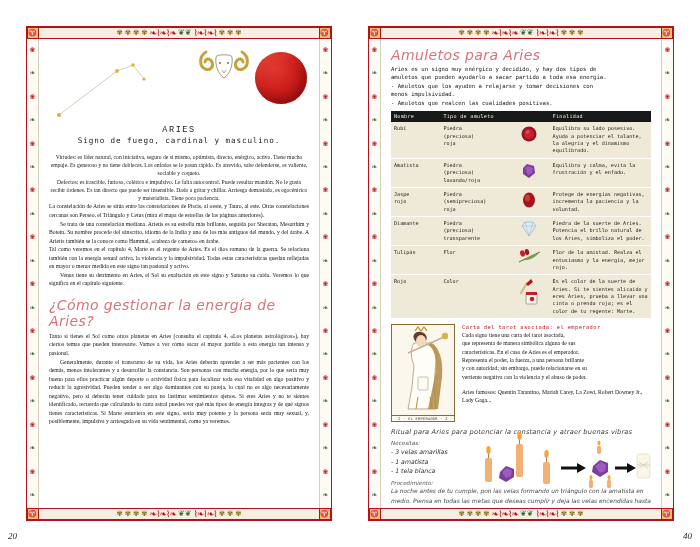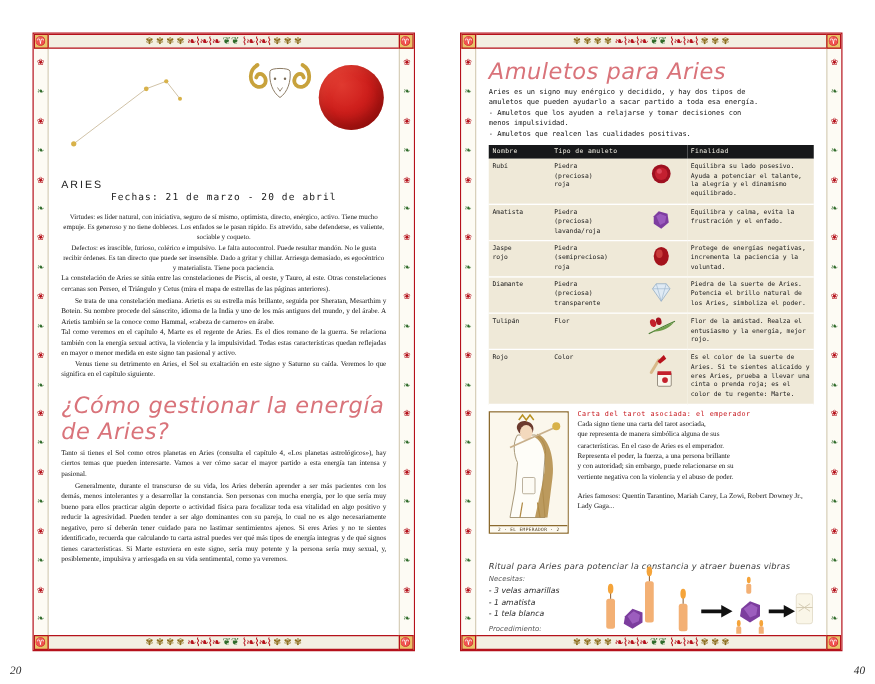--- a/index.html
+++ b/index.html
@@ -94,24 +94,24 @@
   .ramhead { position: absolute; left: 148px; top: 2px; width: 54px; height: 34px; }
   .redcircle {
     position: absolute; right: 2px; top: 6px;
     width: 52px; height: 52px; border-radius: 50%;
     background:
       radial-gradient(circle at 35% 30%, #e03a30 0%, #cf1f1c 45%, #b1120f 100%);
     box-shadow: inset -4px -6px 10px rgba(110,8,8,.55), inset 3px 4px 8px rgba(255,120,90,.25);
   }
 
   .sign-title {
-    text-align: left;
-    font-family: Liberation Sans, sans-serif;
+    text-align: center;
+    font-family: Liberation Mono, monospace;
     font-size: 8.5px; letter-spacing: 1.6px;
-    color: #1a1a1a; margin-top: 18px;
+    color: #1a1a1a; margin-top: 1px;
   }
   .sign-sub {
     text-align: center;
     font-family: "DejaVu Sans Mono", monospace;
     font-size: 7.6px; letter-spacing: .9px; color: #1a1a1a;
     line-height: 1.55;
   }
 
   .vd {
     margin-top: 6px;
@@ -119,21 +119,21 @@
     font-size: 5.6px; line-height: 1.45; color: #1b1b1b;
   }
   .vd p { margin: 0; }
   .vd p + p { margin-top: 1px; }
 
   h2.script {
     font-family: "DejaVu Sans", sans-serif;
     font-style: italic;
     font-weight: 400;
     color: #d9737a;
-    font-size: 18px;
+    font-size: 14px;
     letter-spacing: .4px;
     margin: 9px 0 3px 0;
   }
   .body-txt {
     font-size: 5.7px; line-height: 1.5; color: #141414; text-align: justify;
   }
   .body-txt p { margin: 0; }
   .body-txt p.ind { text-indent: 11px; }
 
   
@@ -181,21 +181,21 @@
   .tarot-txt { flex: 1 1 auto; }
   .tarot-h {
     font-family: "DejaVu Sans Mono", monospace;
     font-size: 5.4px; color: #c6161d; letter-spacing: .4px; margin-bottom: 1px;
   }
   .tarot-p { font-size: 5.7px; line-height: 1.45; color: #141414; }
   .tarot-p p { margin: 0; }
   .famous { font-size: 5.7px; line-height: 1.45; color: #141414; margin-top: 7px; }
   .famous p { margin: 0; }
 
-  .ritual { margin-top: 22px; position: relative; }
+  .ritual { margin-top: 6px; position: relative; }
   .hand {
     font-family: "DejaVu Sans", sans-serif;
     font-style: italic;
     color: #3a3a3a;
   }
   .ritual-title { font-size: 6.6px; letter-spacing: .2px; }
   .ritual-sub { font-size: 5.6px; margin-top: 4px; color: #555; }
   .ritual-list { font-size: 6.2px; line-height: 1.55; margin-top: 1px; color: #2e2e2e; }
   .ritual-proc { font-size: 5.6px; margin-top: 4px; color: #555; }
   .ritual-body { font-size: 5.9px; line-height: 1.65; margin-top: 1px; color: #4a4a4a; }
@@ -322,21 +322,21 @@
             <path d="M19 9 C19 6 35 6 35 9 C36 17 33 26 27 30 C21 26 18 17 19 9 Z" fill="#fff" stroke="#8d7d66" stroke-width="0.8"></path>
             <circle cx="23" cy="15" r="1" fill="#7a6c58"></circle>
             <circle cx="31" cy="15" r="1" fill="#7a6c58"></circle>
             <path d="M25 22 L27 25 L29 22" fill="none" stroke="#8d7d66" stroke-width="0.7"></path>
           </svg>
 
           <div class="redcircle"></div>
         </div>
 
         <div class="sign-title">ARIES</div>
-        <div class="sign-sub">Fechas: 21 de marzo - 20 de abril</div>
+        <div class="sign-sub">Signo de fuego, cardinal y masculino.</div>
 
         <div class="vd">
           <p>Virtudes: es líder natural, con iniciativa, seguro de sí mismo, optimista, directo, enérgico, activo. Tiene mucho empuje. Es generoso y no tiene dobleces. Los enfados se le pasan rápido. Es atrevido, sabe defenderse, es valiente, sociable y coqueto.</p>
           <p>Defectos: es irascible, furioso, colérico e impulsivo. Le falta autocontrol. Puede resultar mandón. No le gusta recibir órdenes. Es tan directo que puede ser insensible. Dado a gritar y chillar. Arriesga demasiado, es egocéntrico y materialista. Tiene poca paciencia.</p>
         </div>
 
         <div class="body-txt">
           <p>La constelación de Aries se sitúa entre las constelaciones de Piscis, al oeste, y Tauro, al este. Otras constelaciones cercanas son Perseo, el Triángulo y Cetus (mira el mapa de estrellas de las páginas anteriores).</p>
           <p class="ind">Se trata de una constelación mediana. Arietis es su estrella más brillante, seguida por Sheratan, Mesarthim y Botein. Su nombre procede del sánscrito, idioma de la India y uno de los más antiguos del mundo, y del árabe. A Arietis también se la conoce como Hammal, «cabeza de carnero» en árabe.</p>
         </div>

